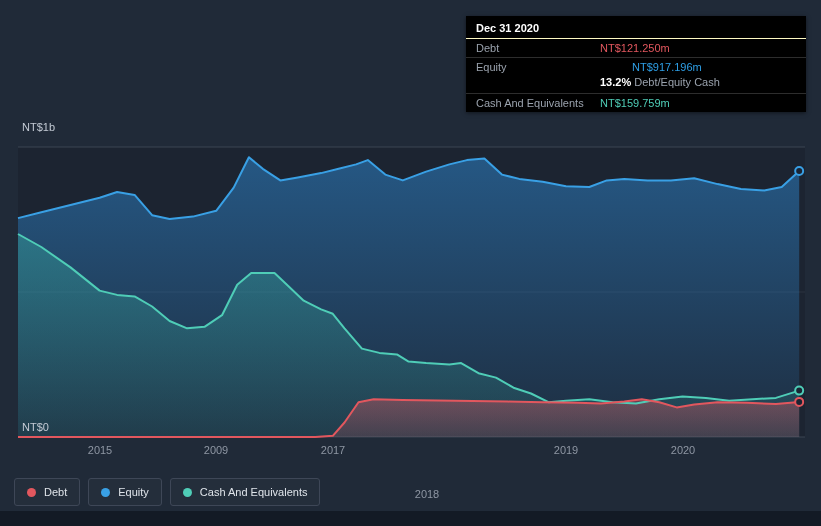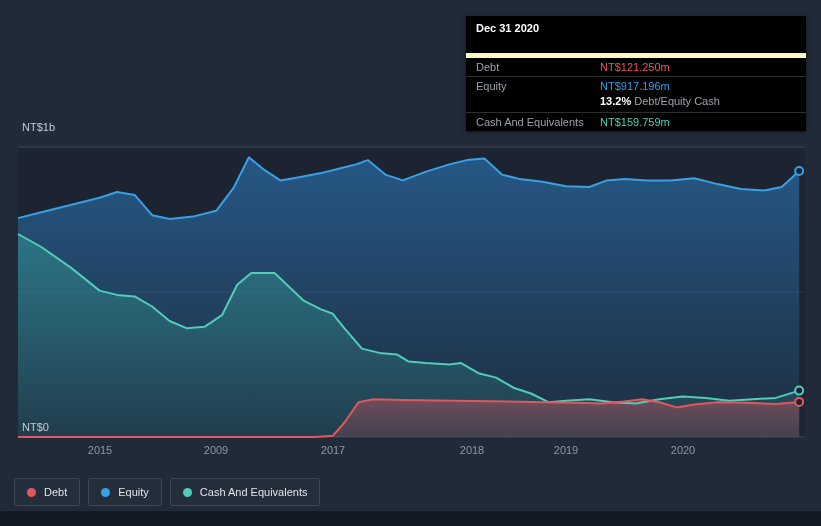--- a/index.html
+++ b/index.html
@@ -10,21 +10,21 @@
   }
   #chart-svg{position:absolute;left:0;top:0;}
   .y-label{position:absolute;color:#c3cad4;font-size:11px;}
   .y-label-top{left:22px;top:121px;}
   .y-label-bottom{left:22px;top:421px;}
   .x-tick{position:absolute;top:444px;transform:translateX(-50%);color:#8e96a3;font-size:11px;text-align:right;}
   .tooltip{
     position:absolute;left:466px;top:16px;width:340px;background:#000;
     color:#9aa2ad;font-size:11px;z-index:5;box-shadow:0 1px 4px rgba(0,0,0,.5);
   }
-  .tt-header{padding:6px 10px 19px;color:#fff;font-weight:bold;border-bottom:5px solid #fef9c3;}
+  .tt-header{padding:6px 10px 4px;color:#fff;font-weight:bold;border-bottom:1px solid #fef9c3;}
   .tt-row{display:grid;grid-template-columns:124px 1fr;padding:3px 10px;align-items:baseline;}
   .tt-row .tt-label{color:#9aa2ad;}
   .tt-sep-b{border-bottom:1px solid #2d2d2d;}
   .tt-ratio{display:grid;grid-template-columns:124px 1fr;padding:0 10px 5px;}
   .tt-ratio-bold{color:#fff;font-weight:bold;}
   .tt-ratio-text{color:#9aa2ad;}
   .legend{position:absolute;left:14px;top:478px;display:flex;gap:8px;}
   .legend-item{
     display:flex;align-items:center;gap:8px;padding:7px 12px;
     border:1px solid #3e4757;border-radius:3px;color:#dfe4ea;font-size:11px;
@@ -68,36 +68,36 @@
       <circle cx="799.1703703703757" cy="401.91" r="4" fill="#1b2433" stroke="#e2575e" stroke-width="2"></circle>
     </svg>
 
   <span class="y-label y-label-top">NT$1b</span>
   <span class="y-label y-label-bottom">NT$0</span>
 
   <div id="x-ticks">
       <span class="x-tick" style="left: 100px;">2015</span>
       <span class="x-tick" style="left: 216px;">2009</span>
       <span class="x-tick" style="left: 333px;">2017</span>
-      <span class="x-tick" style="left: 472px;">2018</span>
+      <span class="x-tick" style="left: 427px; margin-top: 44px;">2018</span>
       <span class="x-tick" style="left: 566px;">2019</span>
       <span class="x-tick" style="left: 683px;">2020</span>
     </div>
 
   <div class="tooltip">
     <div class="tt-header">Dec 31 2020</div>
 
     <div class="tt-row tt-sep-b">
       <span class="tt-label">Debt</span>
       <span class="tt-value" style="color: rgb(226, 87, 94);">NT$121.250m</span>
     </div>
 
     <div class="tt-row">
       <span class="tt-label">Equity</span>
-      <span class="tt-value" style="color: rgb(46, 159, 230);">NT$917.196m</span>
+      <span class="tt-value" style="color: rgb(46, 159, 230); margin-left: 32px;">NT$917.196m</span>
     </div>
 
     <div class="tt-ratio tt-sep-b">
       <span></span>
       <span><span class="tt-ratio-bold">13.2%</span><span class="tt-ratio-text"> Debt/Equity Cash</span></span>
     </div>
 
     <div class="tt-row">
       <span class="tt-label">Cash And Equivalents</span>
       <span class="tt-value" style="color: rgb(79, 205, 183);">NT$159.759m</span>

